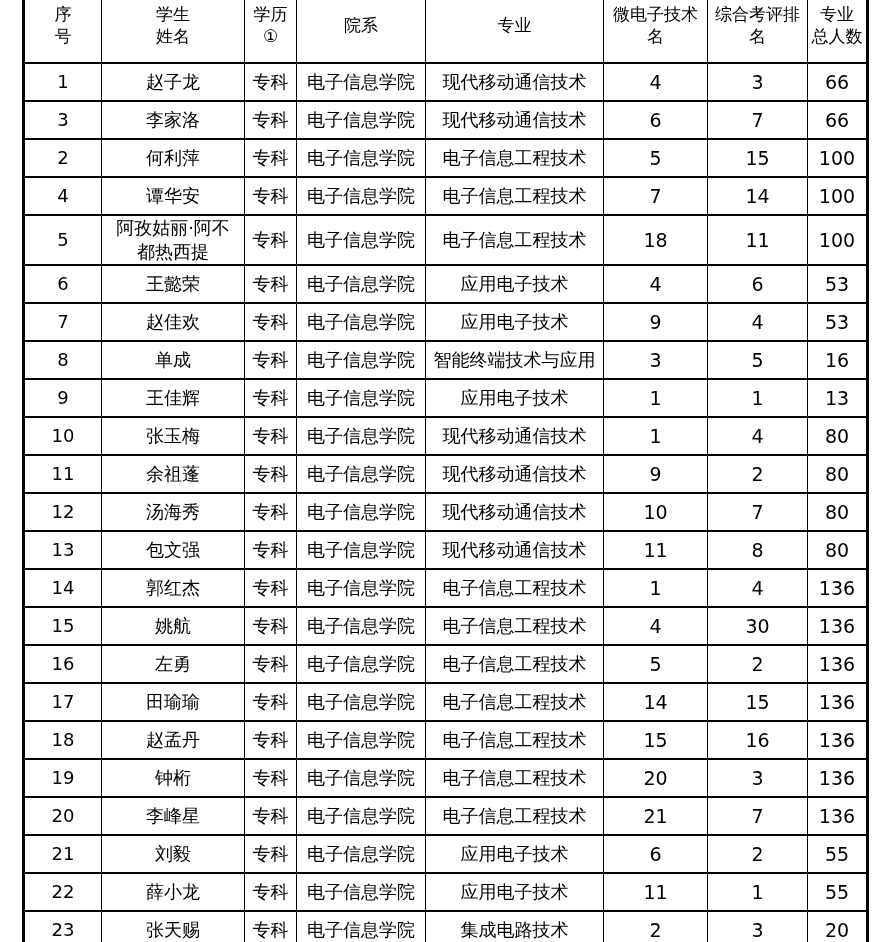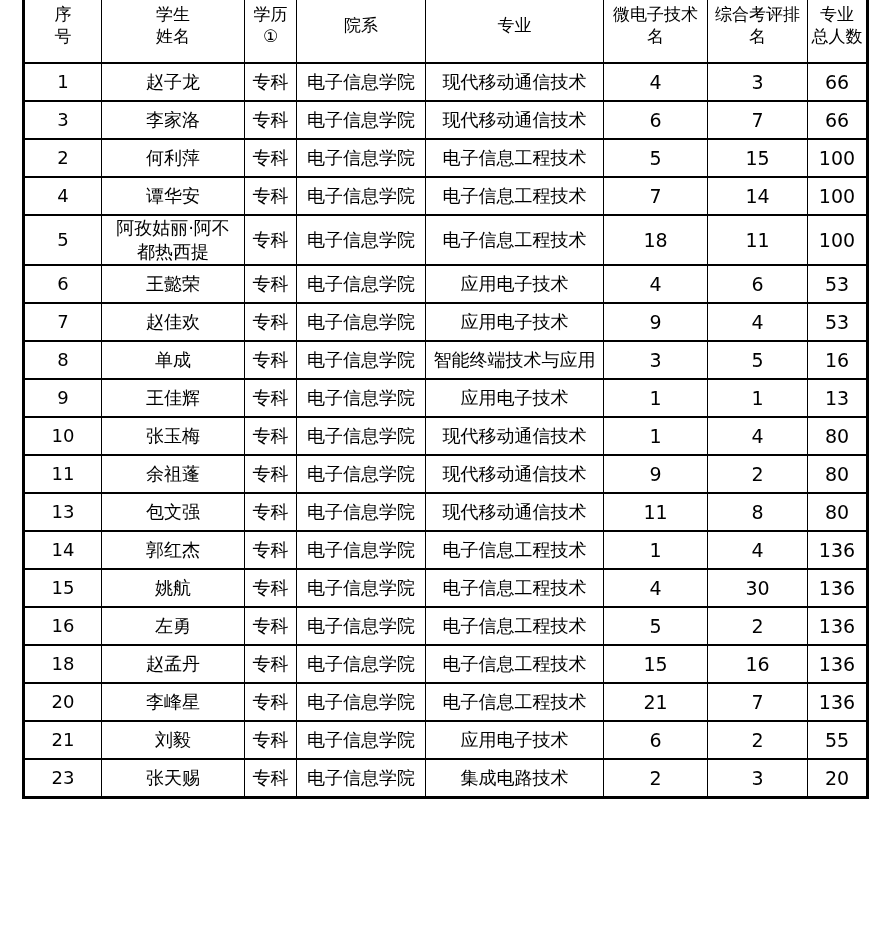--- a/index.html
+++ b/index.html
@@ -257,20 +257,30 @@
     <td class="td col-index">11</td>
     <td class="td col-name">余祖蓬</td>
     <td class="td col-degree">专科</td>
     <td class="td col-dept">电子信息学院</td>
     <td class="td col-major">现代移动通信技术</td>
     <td class="td col-arank">9</td>
     <td class="td col-orank">2</td>
     <td class="td col-total">80</td>
   </tr>
 
+  <tr class="row">
+    <td class="td col-index">12</td>
+    <td class="td col-name">汤海秀</td>
+    <td class="td col-degree">专科</td>
+    <td class="td col-dept">电子信息学院</td>
+    <td class="td col-major">现代移动通信技术</td>
+    <td class="td col-arank">10</td>
+    <td class="td col-orank">7</td>
+    <td class="td col-total">80</td>
+  </tr>
 
   <tr class="row">
     <td class="td col-index">13</td>
     <td class="td col-name">包文强</td>
     <td class="td col-degree">专科</td>
     <td class="td col-dept">电子信息学院</td>
     <td class="td col-major">现代移动通信技术</td>
     <td class="td col-arank">11</td>
     <td class="td col-orank">8</td>
     <td class="td col-total">80</td>
@@ -302,32 +312,52 @@
     <td class="td col-index">16</td>
     <td class="td col-name">左勇</td>
     <td class="td col-degree">专科</td>
     <td class="td col-dept">电子信息学院</td>
     <td class="td col-major">电子信息工程技术</td>
     <td class="td col-arank">5</td>
     <td class="td col-orank">2</td>
     <td class="td col-total">136</td>
   </tr>
 
+  <tr class="row">
+    <td class="td col-index">17</td>
+    <td class="td col-name">田瑜瑜</td>
+    <td class="td col-degree">专科</td>
+    <td class="td col-dept">电子信息学院</td>
+    <td class="td col-major">电子信息工程技术</td>
+    <td class="td col-arank">14</td>
+    <td class="td col-orank">15</td>
+    <td class="td col-total">136</td>
+  </tr>
 
   <tr class="row">
     <td class="td col-index">18</td>
     <td class="td col-name">赵孟丹</td>
     <td class="td col-degree">专科</td>
     <td class="td col-dept">电子信息学院</td>
     <td class="td col-major">电子信息工程技术</td>
     <td class="td col-arank">15</td>
     <td class="td col-orank">16</td>
     <td class="td col-total">136</td>
   </tr>
 
+  <tr class="row">
+    <td class="td col-index">19</td>
+    <td class="td col-name">钟桁</td>
+    <td class="td col-degree">专科</td>
+    <td class="td col-dept">电子信息学院</td>
+    <td class="td col-major">电子信息工程技术</td>
+    <td class="td col-arank">20</td>
+    <td class="td col-orank">3</td>
+    <td class="td col-total">136</td>
+  </tr>
 
   <tr class="row">
     <td class="td col-index">20</td>
     <td class="td col-name">李峰星</td>
     <td class="td col-degree">专科</td>
     <td class="td col-dept">电子信息学院</td>
     <td class="td col-major">电子信息工程技术</td>
     <td class="td col-arank">21</td>
     <td class="td col-orank">7</td>
     <td class="td col-total">136</td>
@@ -337,20 +367,30 @@
     <td class="td col-index">21</td>
     <td class="td col-name">刘毅</td>
     <td class="td col-degree">专科</td>
     <td class="td col-dept">电子信息学院</td>
     <td class="td col-major">应用电子技术</td>
     <td class="td col-arank">6</td>
     <td class="td col-orank">2</td>
     <td class="td col-total">55</td>
   </tr>
 
+  <tr class="row">
+    <td class="td col-index">22</td>
+    <td class="td col-name">薛小龙</td>
+    <td class="td col-degree">专科</td>
+    <td class="td col-dept">电子信息学院</td>
+    <td class="td col-major">应用电子技术</td>
+    <td class="td col-arank">11</td>
+    <td class="td col-orank">1</td>
+    <td class="td col-total">55</td>
+  </tr>
 
   <tr class="row">
     <td class="td col-index">23</td>
     <td class="td col-name">张天赐</td>
     <td class="td col-degree">专科</td>
     <td class="td col-dept">电子信息学院</td>
     <td class="td col-major">集成电路技术</td>
     <td class="td col-arank">2</td>
     <td class="td col-orank">3</td>
     <td class="td col-total">20</td>

